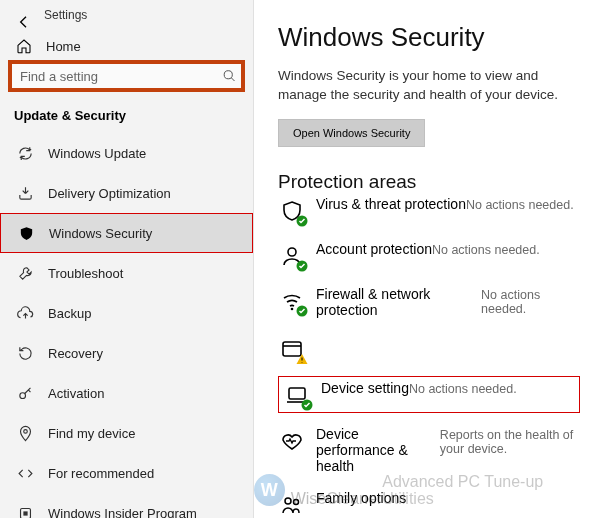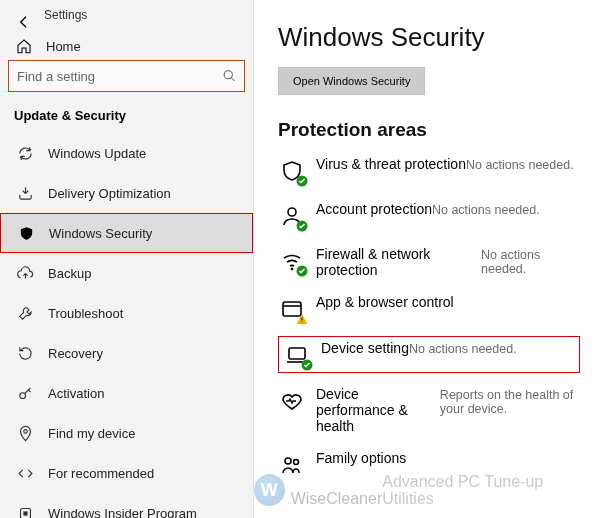--- a/index.html
+++ b/index.html
@@ -7,36 +7,36 @@
   .app { display: flex; width: 100%; height: 100%; }
   
   .sidebar { width: 254px; height: 100%; background: #f3f3f3; border-right: 1px solid #e0e0e0; display: flex; flex-direction: column; }
   .sb-top { padding: 8px 10px 2px 10px; display: flex; align-items: flex-start; }
   .back-btn { width: 28px; height: 28px; display: flex; align-items: center; justify-content: center; cursor: pointer; }
   .win-title { font-size: 12px; color: #333; margin-left: 6px; }
   .home-row { display: flex; align-items: center; height: 36px; padding: 0 14px; cursor: pointer; }
   .home-row .icon { width: 20px; display: flex; align-items: center; justify-content: center; margin-right: 12px; }
   .home-row .label { font-size: 13px; color: #222; }
   .search-wrap { margin: 6px 8px 10px 8px; position: relative; }
-  .search-input { width: 100%; height: 32px; border: 1px solid #c2410c; background: #fafafa; font-size: 13px; padding: 0 30px 0 8px; color: #333; }
+  .search-input { width: 100%; height: 32px; border: 4px solid #c2410c; background: #fafafa; font-size: 13px; padding: 0 30px 0 8px; color: #333; }
   .search-input::placeholder { color: #666; }
   .search-icon { position: absolute; right: 8px; top: 50%; transform: translateY(-50%); color: #555; }
   .category-header { font-size: 13px; font-weight: 600; padding: 6px 14px 10px 14px; color: #000; }
   .nav-list { flex: 1; }
   .nav-item { display: flex; align-items: center; height: 40px; padding: 0 14px; cursor: pointer; }
   .nav-item .icon { width: 22px; display: flex; align-items: center; justify-content: center; margin-right: 12px; color: #333; }
   .nav-item .label { font-size: 13px; color: #222; }
   .nav-item.selected { background: #dcdcdc; }
   .red-box { border: 1.5px solid #d40000; }
   
   .main { flex: 1; padding: 22px 20px 0 24px; position: relative; overflow: hidden; }
   .page-title { font-size: 26px; font-weight: 400; color: #111; margin-bottom: 14px; }
   .page-desc { font-size: 13.5px; color: #333; line-height: 1.4; margin-bottom: 14px; }
   .open-btn { display: inline-block; background: #ccc; border: 1px solid #bfbfbf; font-size: 11px; padding: 7px 14px; cursor: pointer; color: #000; }
-  .section-title { font-size: 19px; font-weight: 700; margin-top: 24px; margin-bottom: 12px; color: #111; }
+  .section-title { font-size: 19px; font-weight: 400; margin-top: 24px; color: #111; }
   .area-list { display: flex; flex-direction: column; gap: 10px; }
   .area-item { display: flex; align-items: flex-start; padding: 3px 0; cursor: pointer; }
   .area-item .aicon { width: 28px; height: 28px; display: flex; align-items: center; justify-content: center; margin-right: 10px; margin-top: 1px; position: relative; flex-shrink: 0; }
   .area-item .texts { display: flex; flex-direction: row; }
   .area-item .a-title { font-size: 14px; color: #000; }
   .area-item .a-sub { font-size: 12.5px; color: #6a6a6a; margin-top: 2px; }
   .area-item.red-box { padding: 3px 4px; }
   
   .badge { position: absolute; right: -2px; bottom: -2px; width: 12px; height: 12px; }
   
@@ -190,32 +190,32 @@
         <span class="icon" style="color:#000">
             <svg width="17" height="17">
               <use href="#i-shield"></use>
             </svg>
           </span>
         <span class="label">Windows Security</span>
       </div>
       <div class="nav-item">
         <span class="icon">
             <svg width="17" height="17">
+              <use href="#i-troubleshoot"></use>
+            </svg>
+          </span>
+        <span class="label">Troubleshoot</span>
+      </div>
+      <div class="nav-item">
+        <span class="icon">
+            <svg width="17" height="17">
               <use href="#i-backup"></use>
             </svg>
           </span>
         <span class="label">Backup</span>
-      </div>
-      <div class="nav-item">
-        <span class="icon">
-            <svg width="17" height="17">
-              <use href="#i-troubleshoot"></use>
-            </svg>
-          </span>
-        <span class="label">Troubleshoot</span>
       </div>
       <div class="nav-item">
         <span class="icon">
             <svg width="17" height="17">
               <use href="#i-recovery"></use>
             </svg>
           </span>
         <span class="label">Recovery</span>
       </div>
       <div class="nav-item">
@@ -248,20 +248,21 @@
               <use href="#i-insider"></use>
             </svg>
           </span>
         <span class="label">Windows Insider Program</span>
       </div>
     </div>
   </div>
 
   <div class="main">
     <h1 class="page-title">Windows Security</h1>
+    <p class="page-desc">Windows Security is your home to view and manage the security and health of your device.</p>
     <button class="open-btn">Open Windows Security</button>
 
     <h2 class="section-title">Protection areas</h2>
 
     <div class="area-list">
 
       <div class="area-item">
         <span class="aicon">
           <svg width="24" height="24">
               <use href="#i-shield-outline"></use>
@@ -317,21 +318,20 @@
           <svg width="24" height="24">
               <use href="#i-window"></use>
             </svg>
           <span class="badge">
               <svg width="12" height="12">
                 <use href="#i-warn"></use>
               </svg>
             </span>
         </span>
         <span class="texts">
-          <span class="a-title">App &amp; browser control</span>
         </span>
       </div>
 
       <div class="area-item red-box">
         <span class="aicon">
           <svg width="24" height="24">
               <use href="#i-laptop"></use>
             </svg>
           <span class="badge">
               <svg width="12" height="12">

